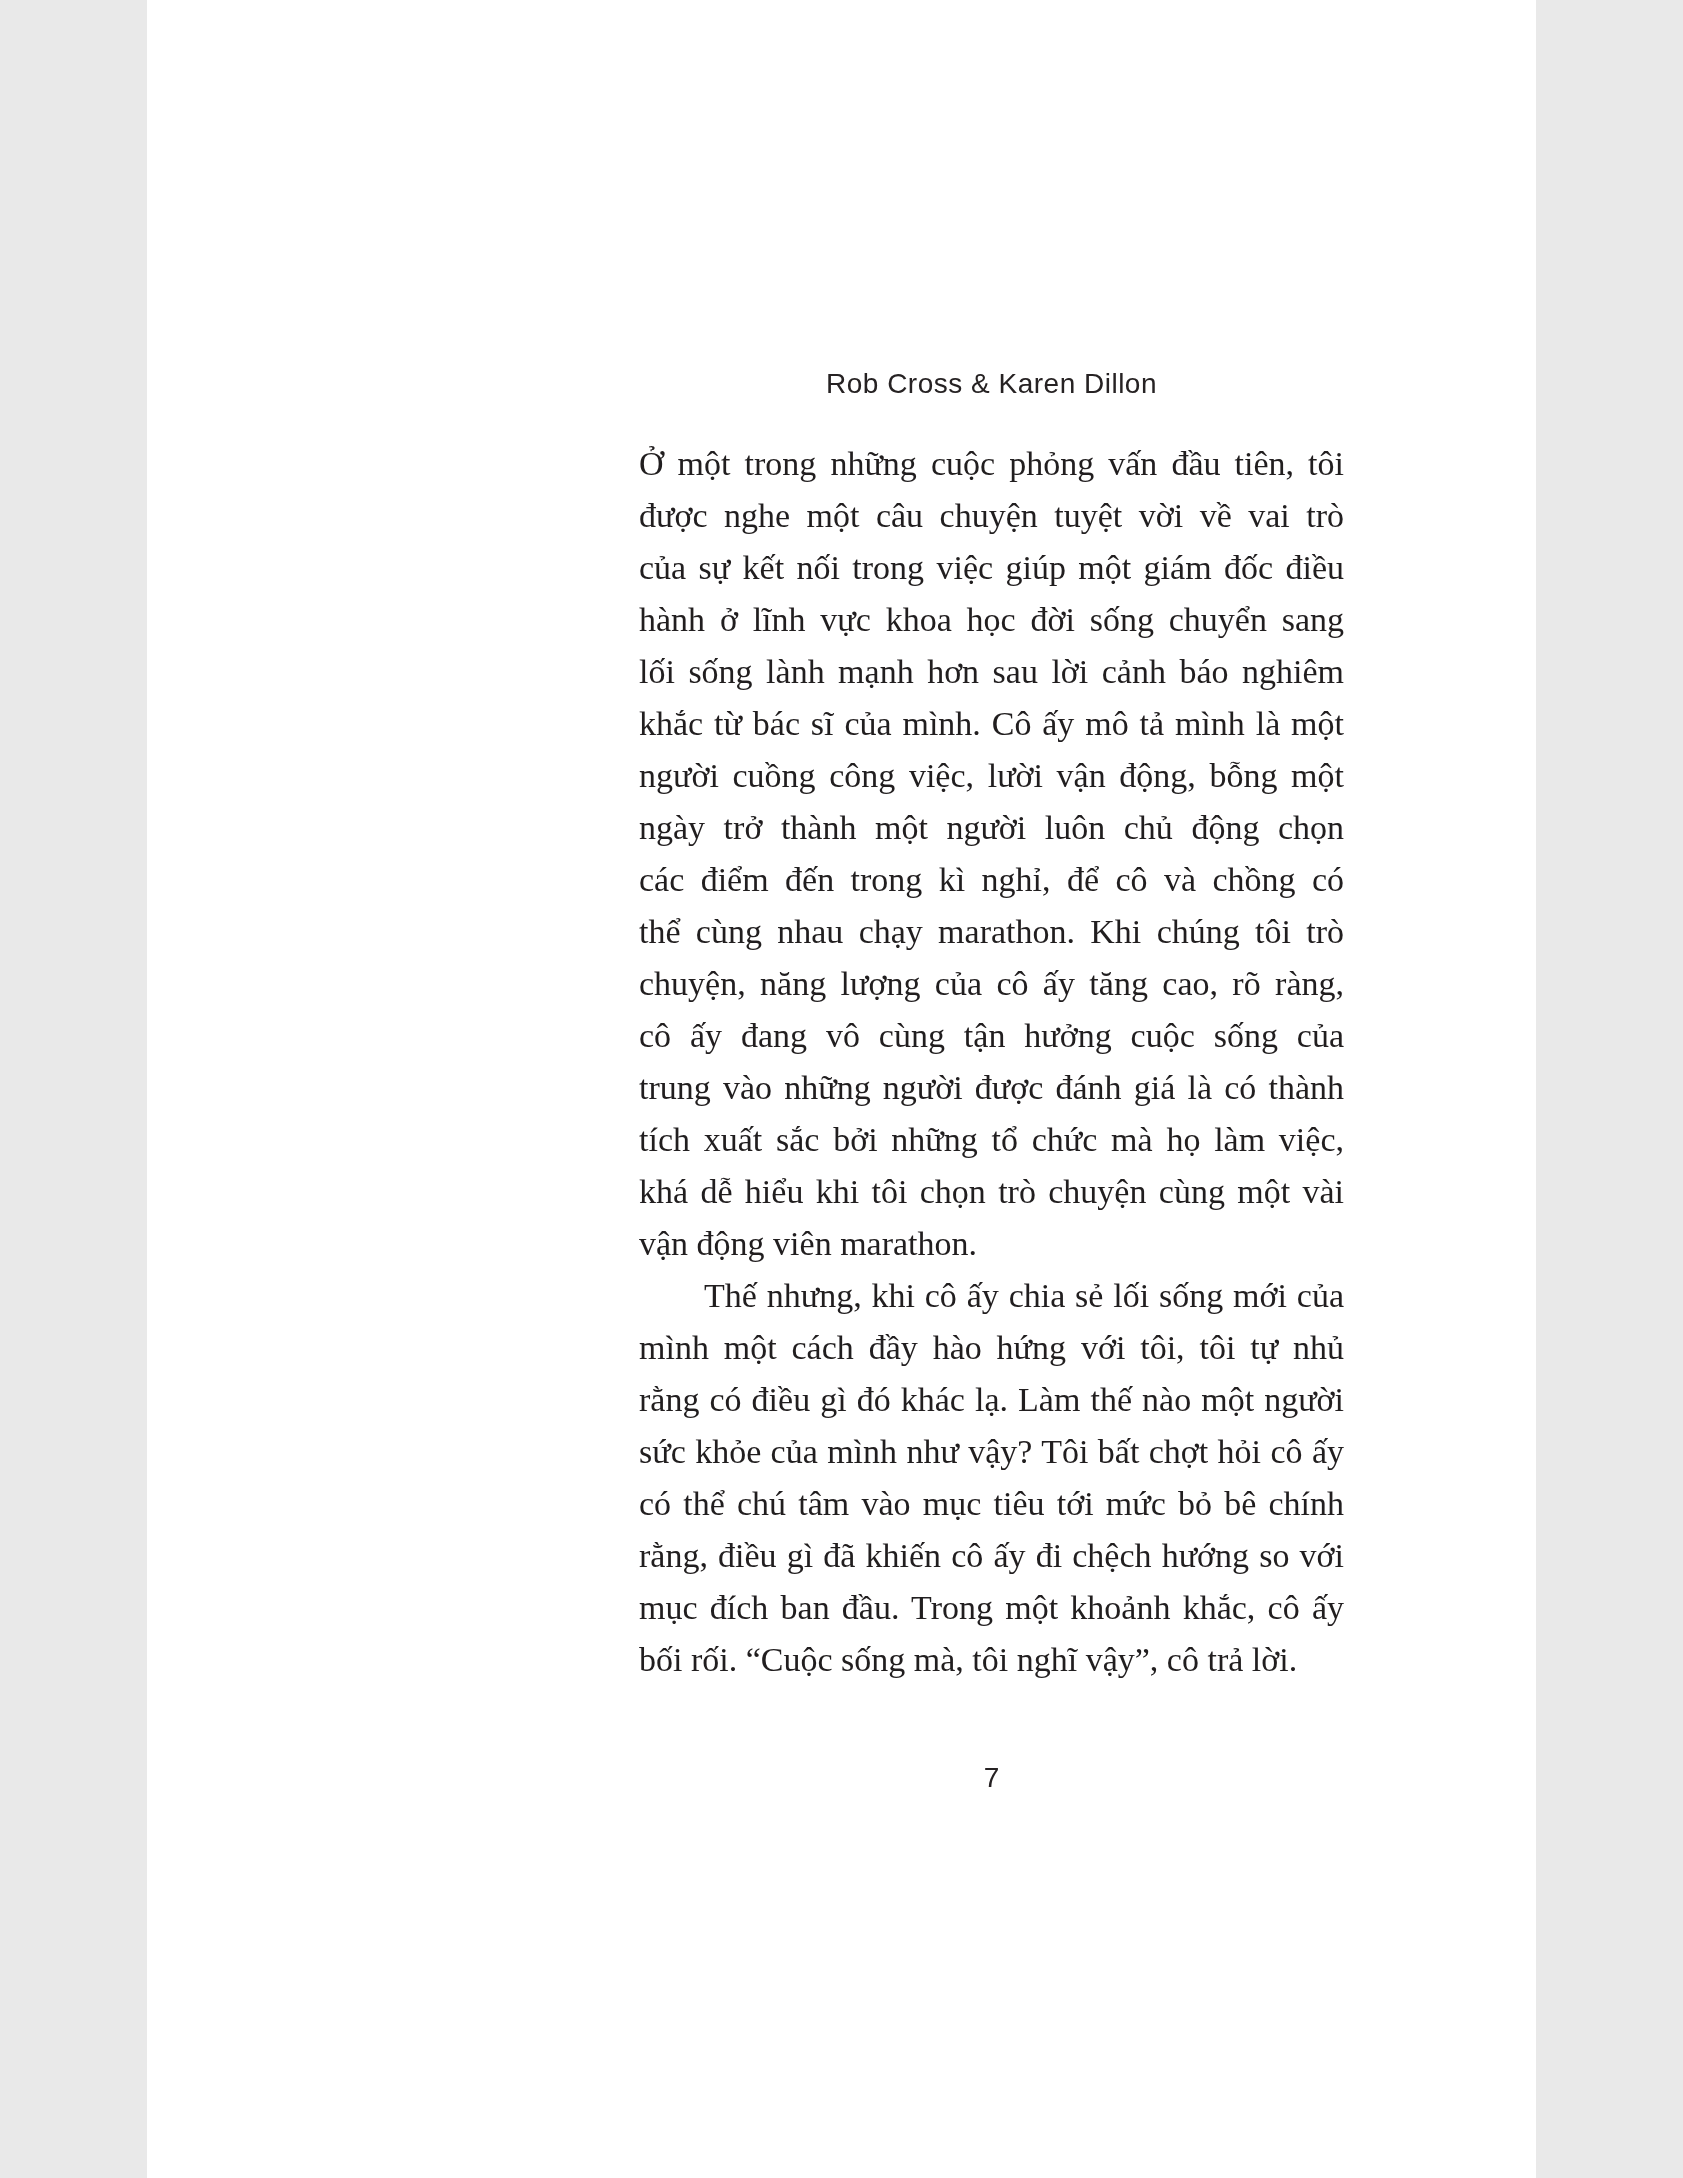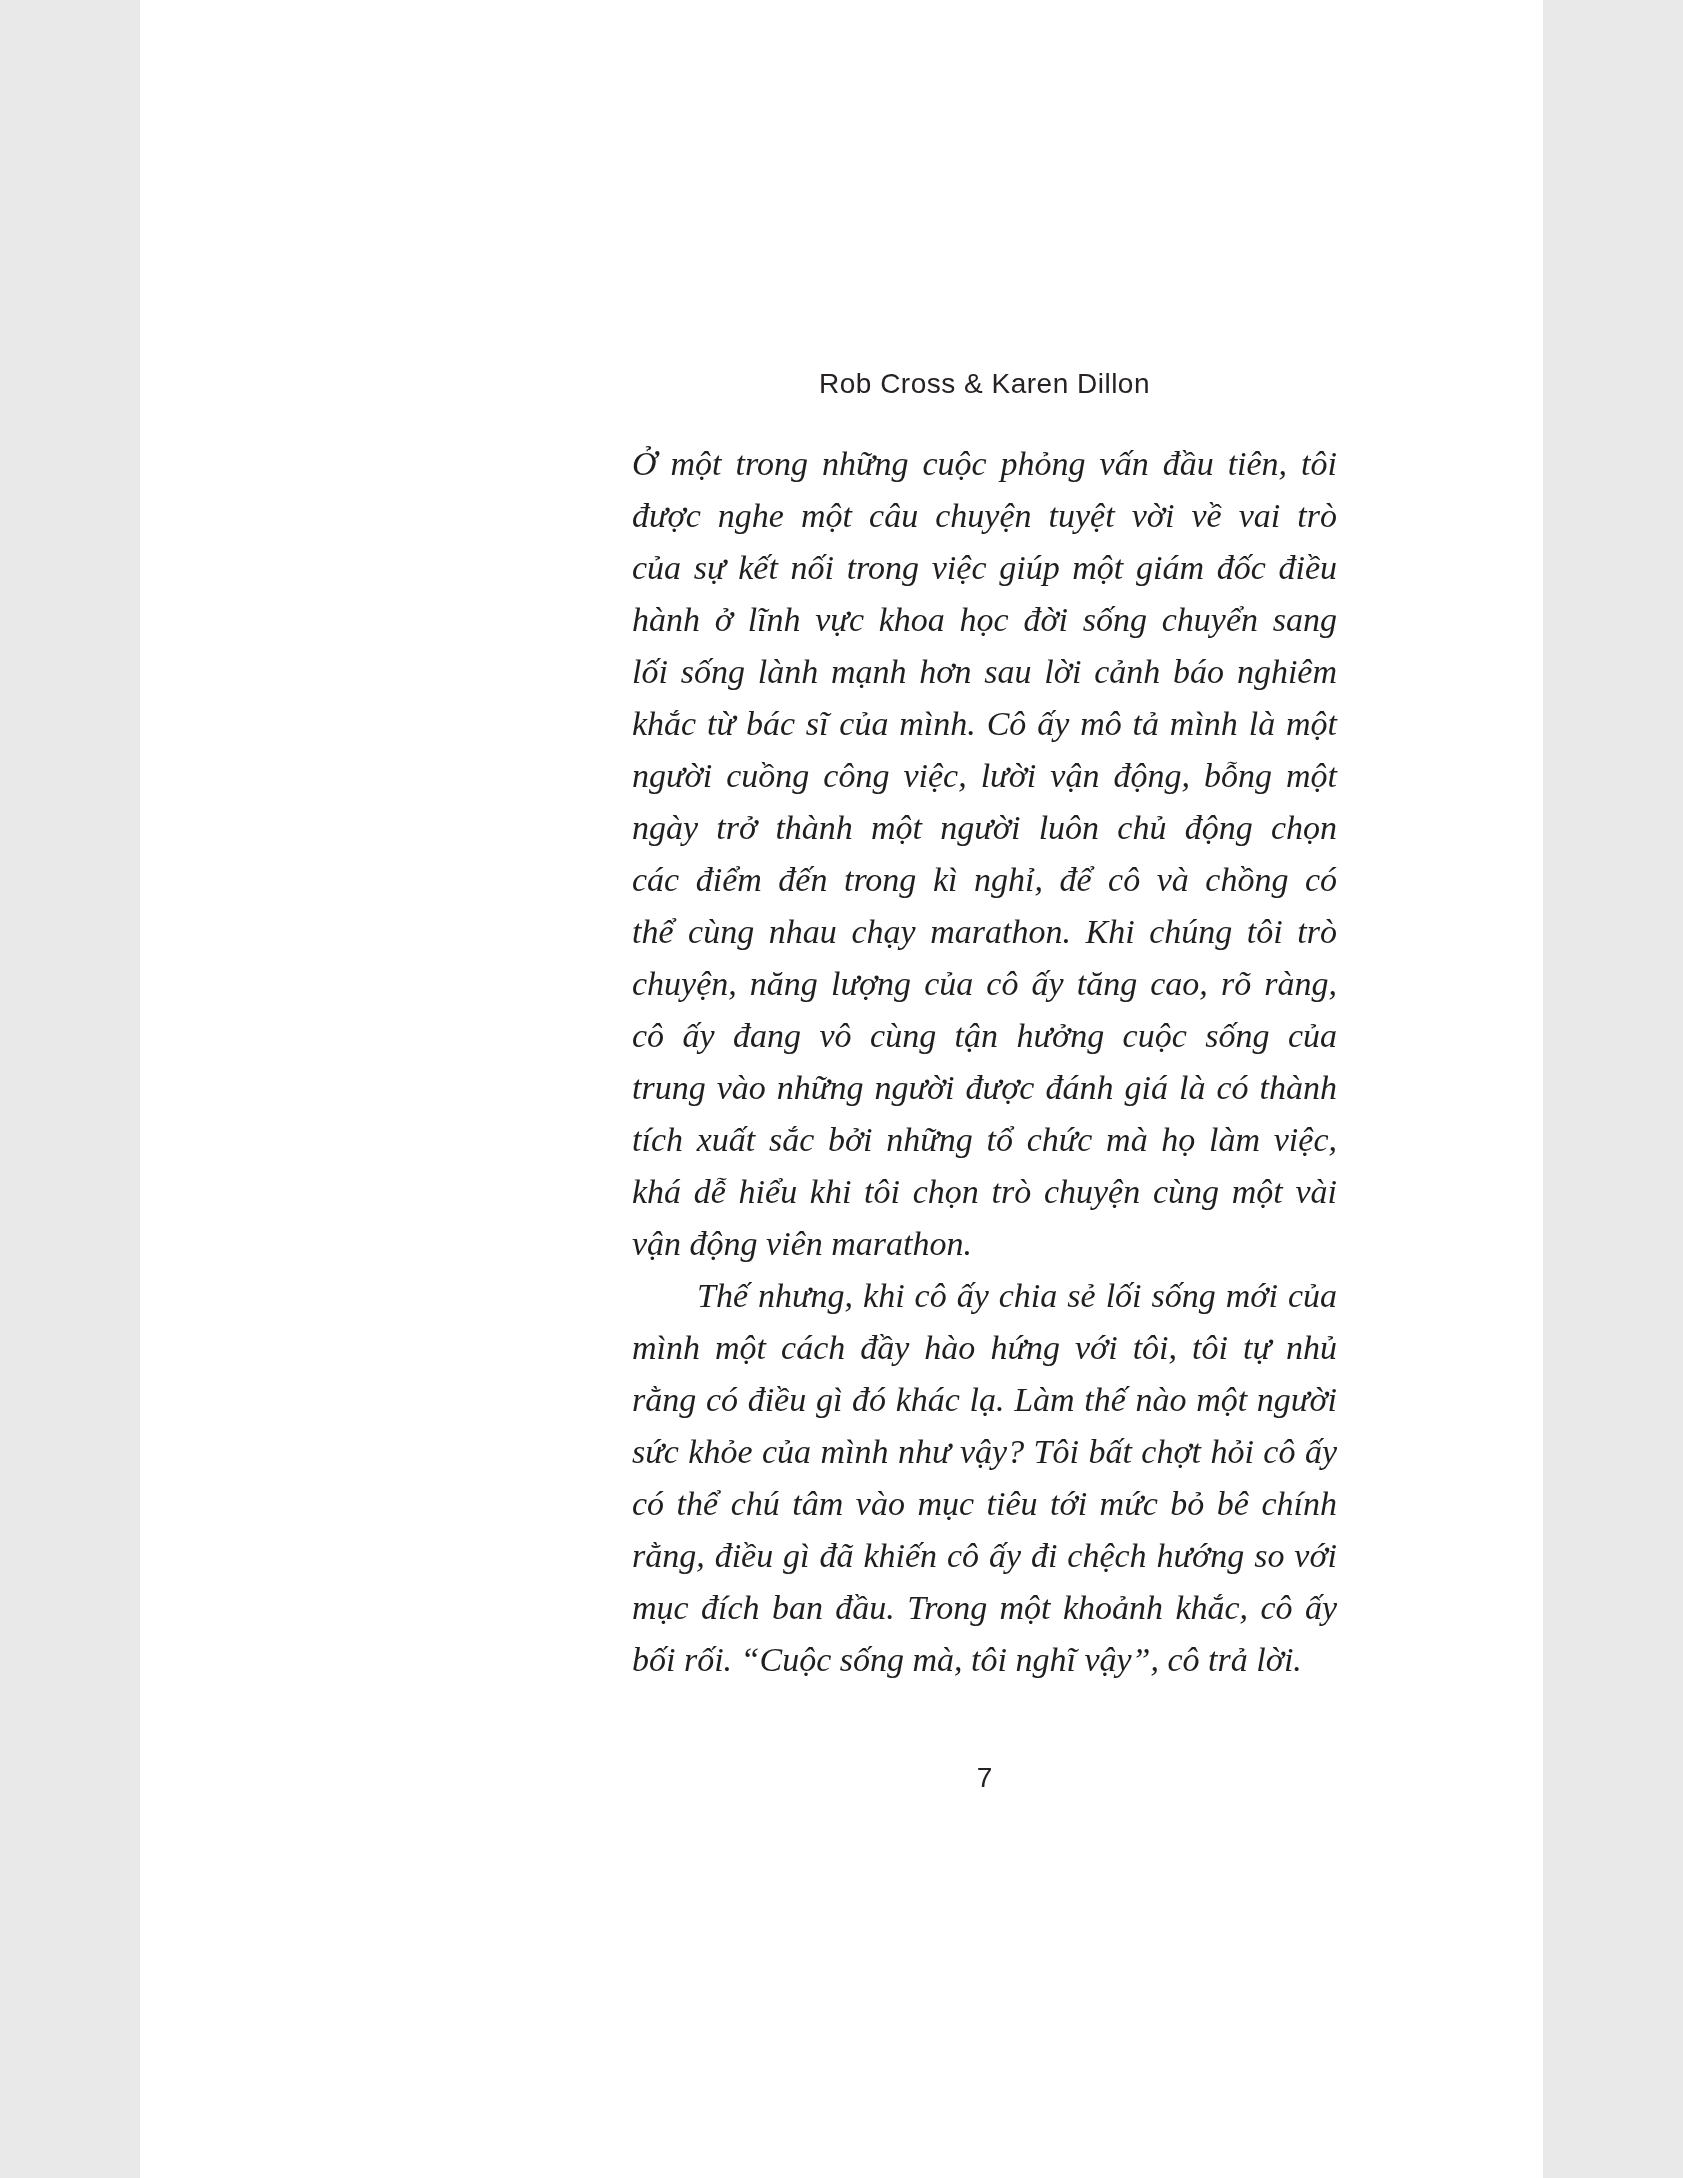--- a/index.html
+++ b/index.html
@@ -9,21 +9,20 @@
     background: #e9e9e9;
   }
   .page {
     position: relative;
     width: 1389px;
     height: 2178px;
     margin: 0 auto;
     background: #ffffff;
     overflow: hidden;
     font-family: "Liberation Serif", "DejaVu Serif", serif;
-    padding-left: 14px;
   }
   .running-header {
     position: absolute;
     left: 492px;
     top: 368px;
     width: 705px;
     text-align: center;
     font-family: "Liberation Sans", "DejaVu Sans", sans-serif;
     font-size: 28px;
     font-weight: 500;
@@ -33,21 +32,20 @@
   .body-text {
     position: absolute;
     left: 492px;
     top: 438px;
     width: 705px;
     color: #211e1f;
   }
   .paragraph {
     margin: 0;
     padding: 0;
-    font-style: italic;
   }
   .paragraph + .paragraph {
     margin-top: 0;
   }
   .line {
     font-size: 34px;
     line-height: 52px;
     text-align: justify;
     text-align-last: justify;
     white-space: normal;

